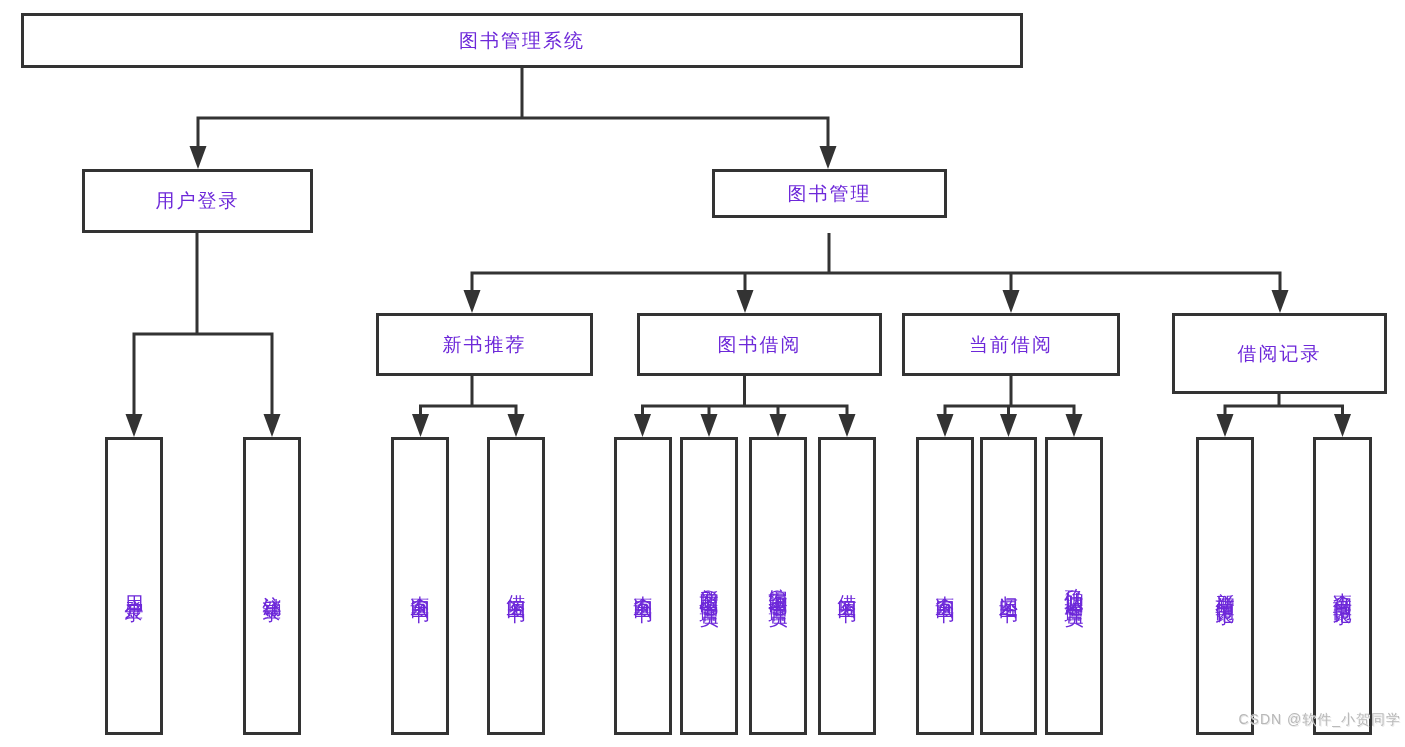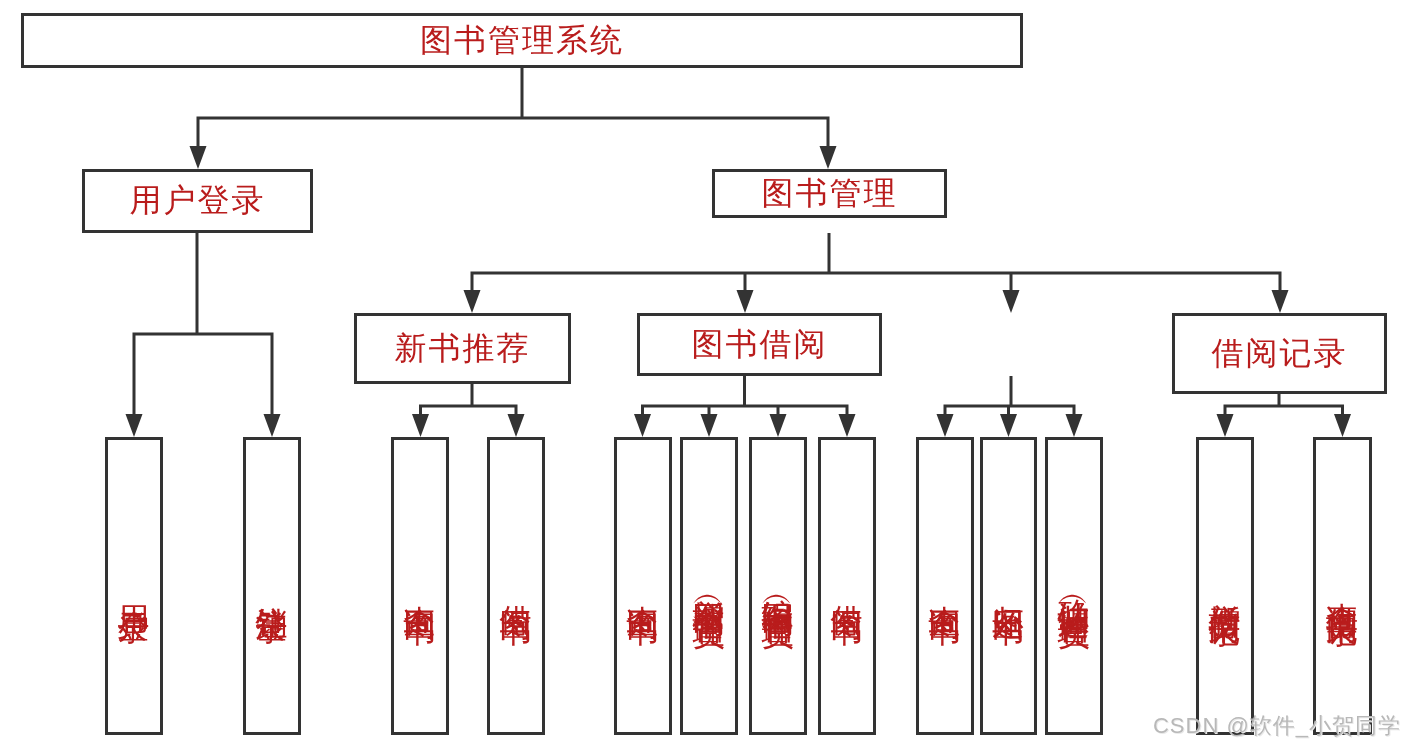--- a/index.html
+++ b/index.html
@@ -4,27 +4,27 @@
 <style>
   html,body{margin:0;padding:0;background:#fff;}
   #stage{
     position:relative;width:1405px;height:747px;background:#ffffff;overflow:hidden;
     font-family:"Liberation Sans","DejaVu Sans",sans-serif;
   }
   #connectors{position:absolute;left:0;top:0;z-index:0;}
   .node{
     position:absolute;box-sizing:border-box;border:3px solid #333333;background:#ffffff;
     display:flex;align-items:center;justify-content:center;
-    color:#b91c1c;font-size:32px;letter-spacing:2px;z-index:1;
+    color:#6d28d9;font-size:19px;letter-spacing:2px;z-index:1;
   }
   .node.v{writing-mode:vertical-rl;letter-spacing:3px;}
   .node span{display:block;}
   #watermark{
     position:absolute;right:4px;top:711px;z-index:2;
-    color:#b8b8b8;font-size:22px;letter-spacing:1px;white-space:nowrap;
+    color:#b8b8b8;font-size:14px;letter-spacing:1px;white-space:nowrap;
     text-shadow:1px 1px 0 #e9e9e9;
   }
 </style>
 </head>
 <body>
 
 <div id="stage">
 
   <svg id="connectors" width="1405" height="747" viewBox="0 0 1405 747">
 
@@ -89,25 +89,28 @@
     <span>图书管理系统</span>
   </div>
 
   <div class="node" style="left:82px;top:169px;width:231px;height:64px">
     <span>用户登录</span>
   </div>
   <div class="node" style="left:712px;top:169px;width:235px;height:49px">
     <span>图书管理</span>
   </div>
 
-  <div class="node" style="left:354px;top:313px;width:217px;height:71px">
+  <div class="node" style="left:376px;top:313px;width:217px;height:63px">
     <span>新书推荐</span>
   </div>
   <div class="node" style="left:637px;top:313px;width:245px;height:63px">
     <span>图书借阅</span>
+  </div>
+  <div class="node" style="left:902px;top:313px;width:218px;height:63px">
+    <span>当前借阅</span>
   </div>
   <div class="node" style="left:1172px;top:313px;width:215px;height:81px">
     <span>借阅记录</span>
   </div>
 
   <div class="node v" style="left:105px;top:437px;width:58px;height:298px">
     <span>用户登录</span>
   </div>
   <div class="node v" style="left:243px;top:437px;width:58px;height:298px">
     <span>注销登录</span>

